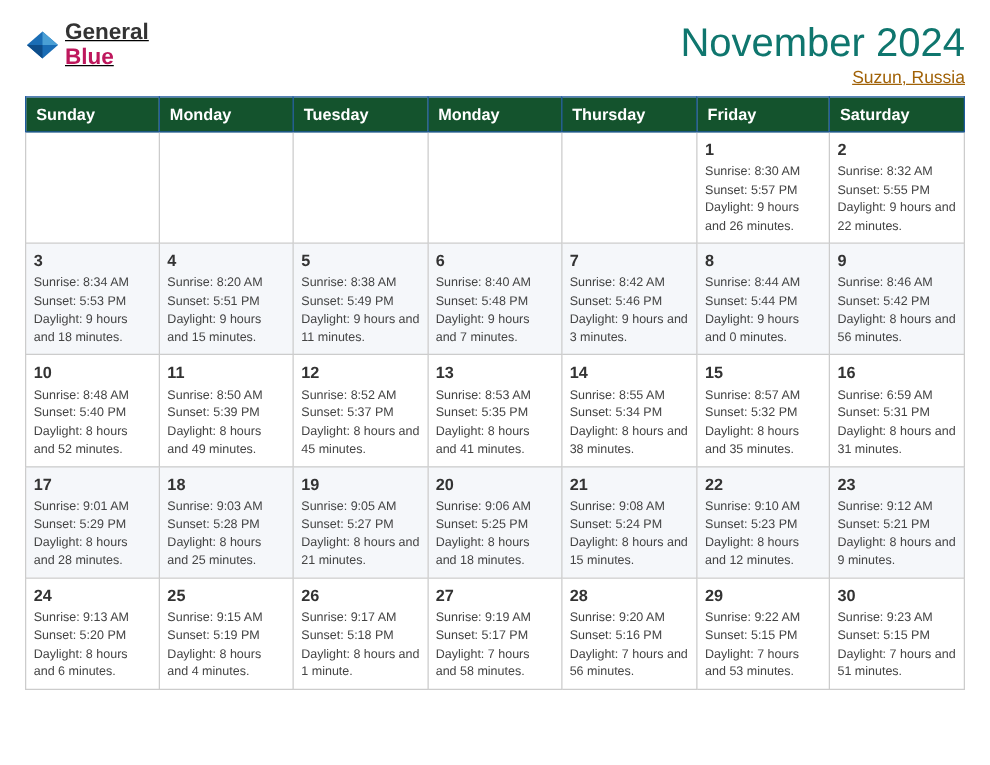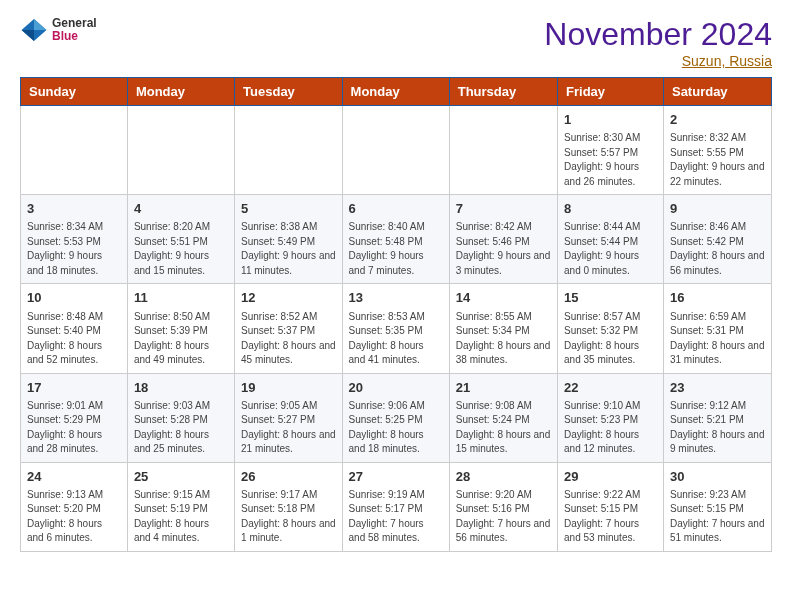--- a/index.html
+++ b/index.html
@@ -19,50 +19,51 @@
       justify-content: space-between;
       align-items: flex-start;
       margin-bottom: 8px;
     }
     .logo {
       display: flex;
       align-items: center;
       gap: 4px;
     }
     .logo-text {
-      font-size: 12px;
+      font-size: 18px;
       font-weight: bold;
       line-height: 1.1;
+      text-decoration: underline;
     }
     .logo-text span.general { color: #333; }
     .logo-text span.blue { color: #be185d; }
     .logo-icon {
       width: 28px;
       height: 28px;
     }
     .title-block {
       text-align: right;
     }
     .month-title {
       font-size: 32px;
       font-weight: 300;
-      color: #4c1d95;
+      color: #0f766e;
     }
     .subtitle {
       font-size: 14px;
       color: #a16207;
       text-decoration: underline;
     }
     .calendar {
       width: 100%;
       border-collapse: collapse;
       border: 1px solid #ccc;
     }
     .calendar th {
-      background-color: #c2410c;
+      background-color: #14532d;
       color: #fff;
       text-align: left;
       padding: 6px 8px;
       font-size: 13px;
       font-weight: 600;
       border: 1px solid #1f5a9e;
     }
     .calendar td {
       vertical-align: top;
       padding: 5px 6px;

